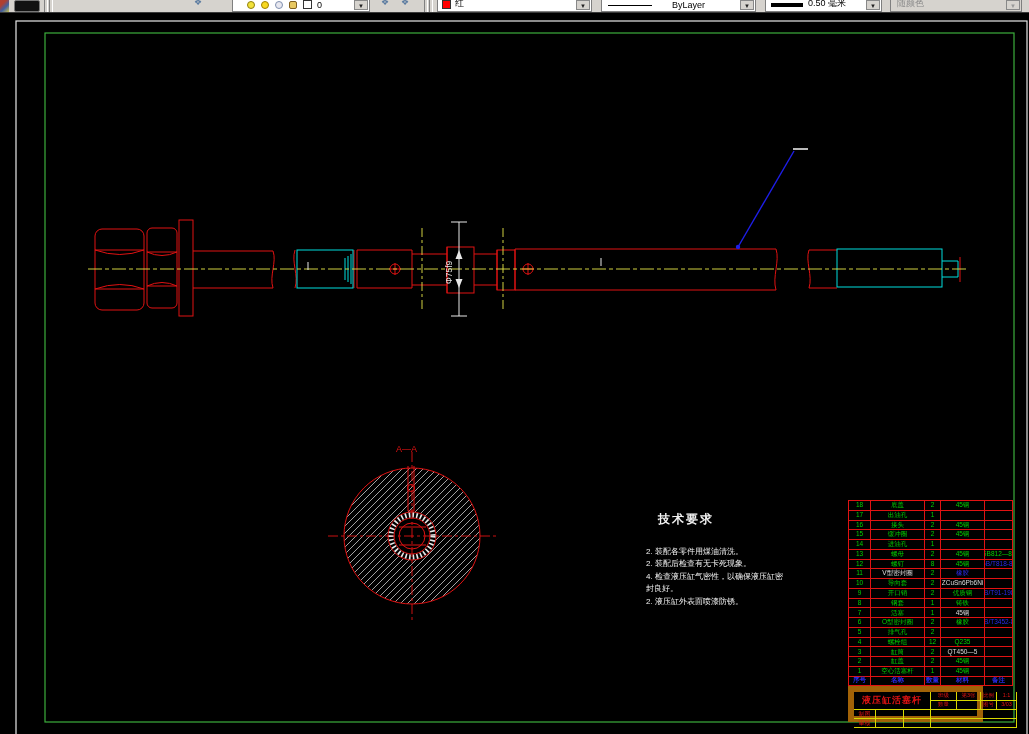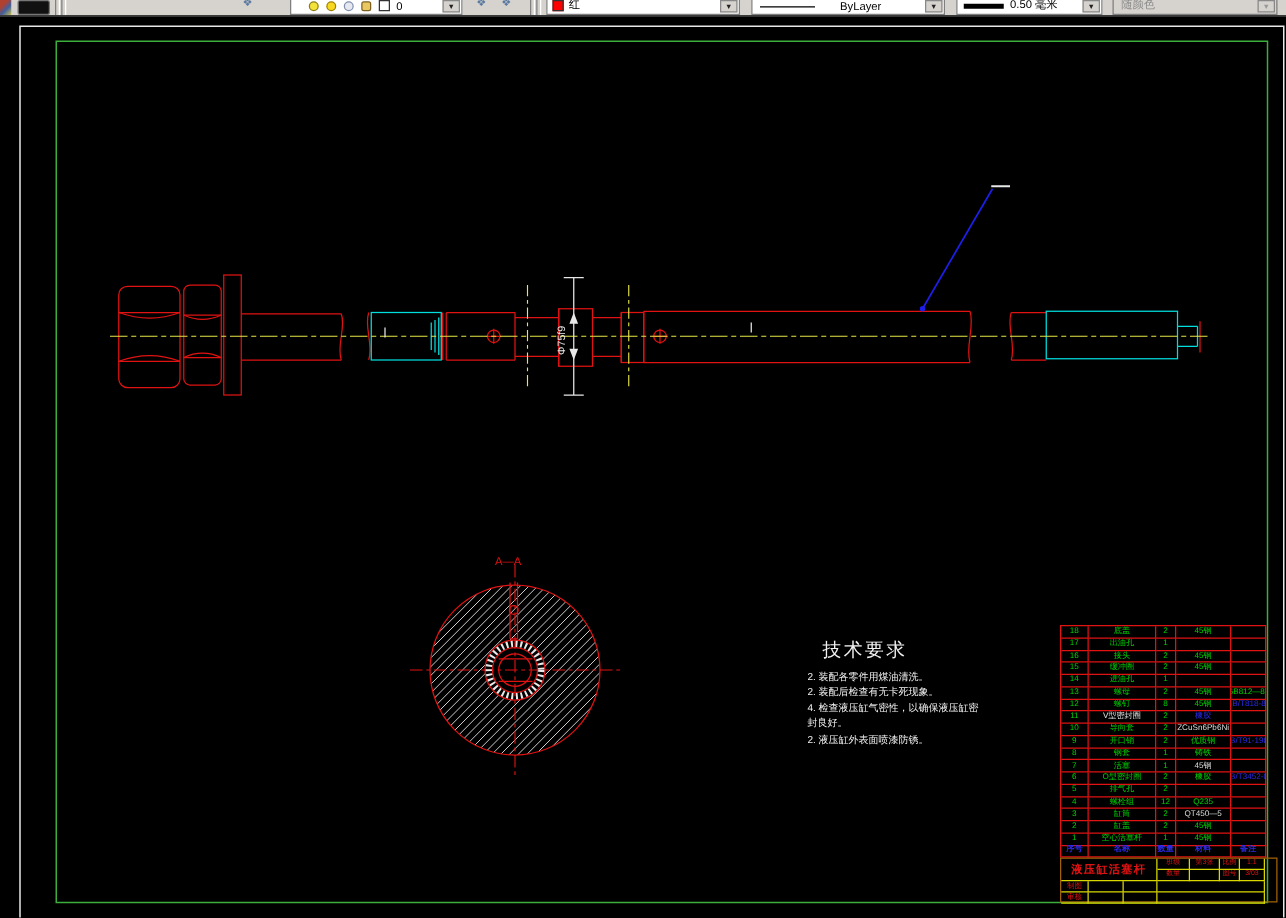--- a/index.html
+++ b/index.html
@@ -26,39 +26,39 @@
   .linesample{position:absolute;bottom:5px;height:1px;background:#000;}
   .lwsample{position:absolute;bottom:4px;height:4px;background:#000;}
   .frag{position:absolute;top:0;}
 
   
   svg{position:absolute;left:0;top:0;z-index:1;}
   text{font-family:"Liberation Sans", sans-serif;}
 
   
   #technotes{position:absolute;left:646px;top:511px;width:150px;z-index:2;color:#f2f2f2;}
-  #technotes .tn-title{font-size:15px;font-weight:normal;letter-spacing:2px;margin-left:12px;margin-bottom:6px;}
+  #technotes .tn-title{font-size:12px;font-weight:bold;letter-spacing:2px;margin-left:12px;margin-bottom:18px;}
   #technotes .tn-line{font-size:8px;line-height:12.4px;white-space:nowrap;}
 
   
   #bom-body{position:absolute;left:848px;top:500px;width:165px;height:176px;z-index:2;
             display:grid;grid-template-columns:22px 54px 16px 44px 1fr;
             grid-auto-rows:9.77px;border-top:1px solid #e01212;border-left:1px solid #e01212;
             box-sizing:border-box;}
   .bom-cell{border-right:1px solid #e01212;border-bottom:1px solid #e01212;
             font-size:6.5px;color:#00d200;display:flex;align-items:center;justify-content:center;
             overflow:hidden;white-space:nowrap;line-height:1;}
   #bom-head{position:absolute;left:848px;top:676px;width:165px;height:10px;z-index:2;
             display:grid;grid-template-columns:22px 54px 16px 44px 1fr;grid-template-rows:10px;
             border-left:1px solid #e01212;box-sizing:border-box;}
   #bom-head .bom-cell{color:#2a2ae8;font-weight:bold;}
 
   
-  #tblock{position:absolute;left:848px;top:686px;width:174px;height:36px;z-index:2;
-          border:1px solid #a16207;box-sizing:border-box;}
+  #tblock{position:absolute;left:848px;top:686px;width:135px;height:36px;z-index:2;
+          border:6px solid #a16207;box-sizing:border-box;}
   .tb-name{position:absolute;left:0;top:0;width:77px;height:18px;
            border-right:1px solid #d8d800;border-bottom:1px solid #d8d800;
            color:#e01212;font-size:9px;font-weight:bold;letter-spacing:1px;
            display:flex;align-items:center;justify-content:center;box-sizing:border-box;}
   #tb-grid{position:absolute;left:77px;top:0;width:86px;height:18px;
            display:grid;grid-template-columns:26px 24px 16px 1fr;grid-template-rows:9px 9px;}
   .tb-cell{border-right:1px solid #d8d800;border-bottom:1px solid #d8d800;
            color:#e01212;font-size:5.5px;display:flex;align-items:center;justify-content:center;
            overflow:hidden;white-space:nowrap;box-sizing:border-box;line-height:1;}
   #tb-bottom{position:absolute;left:0;top:18px;width:163px;height:18px;

